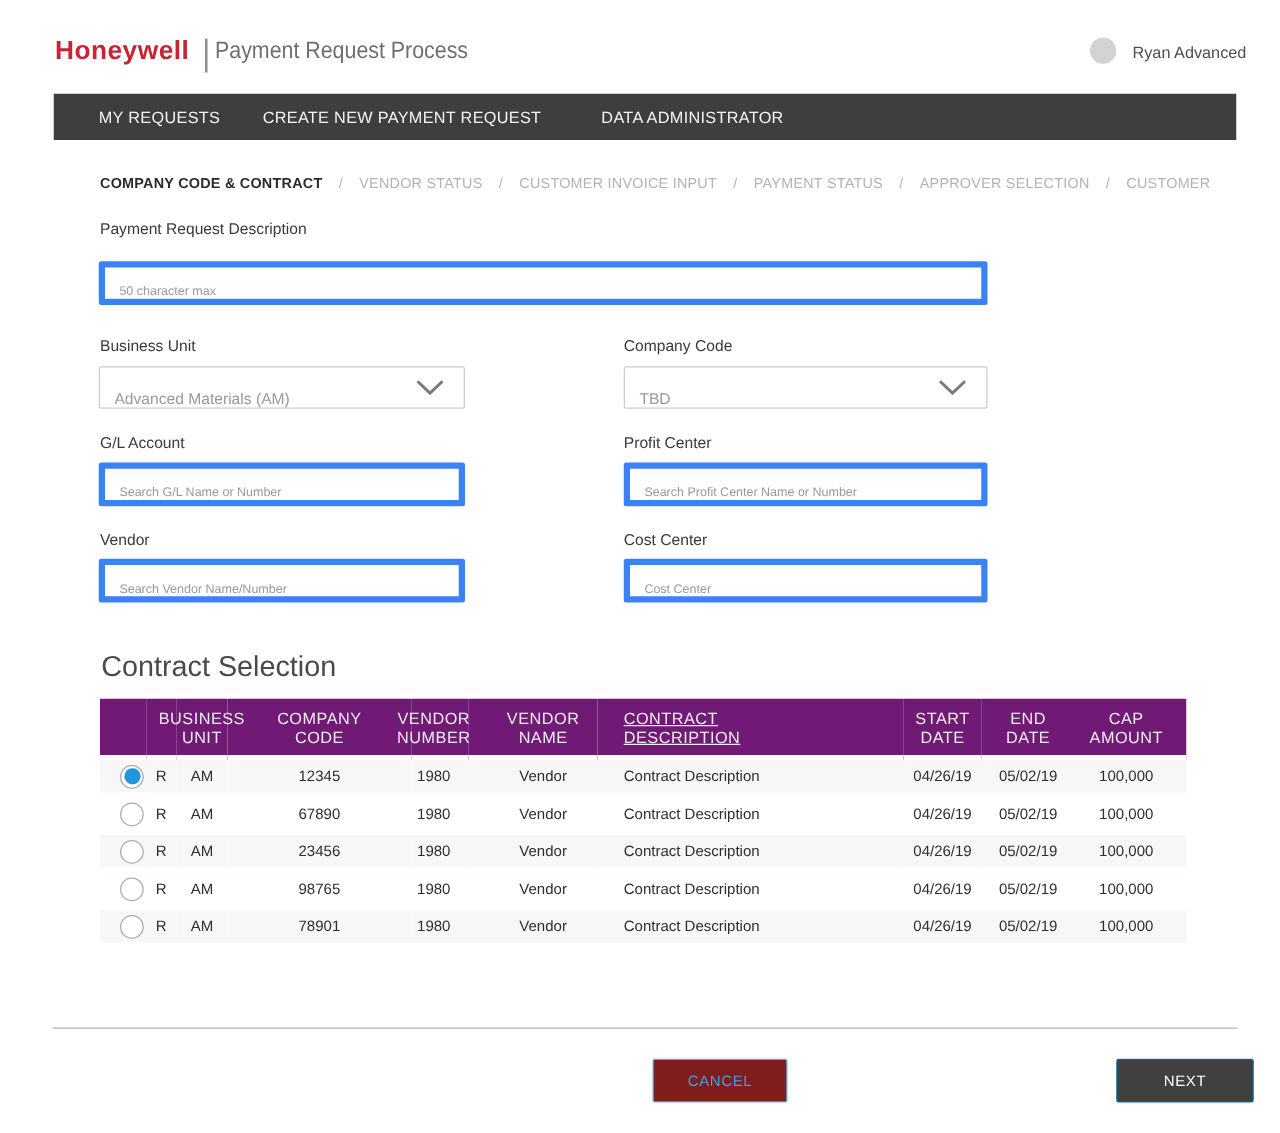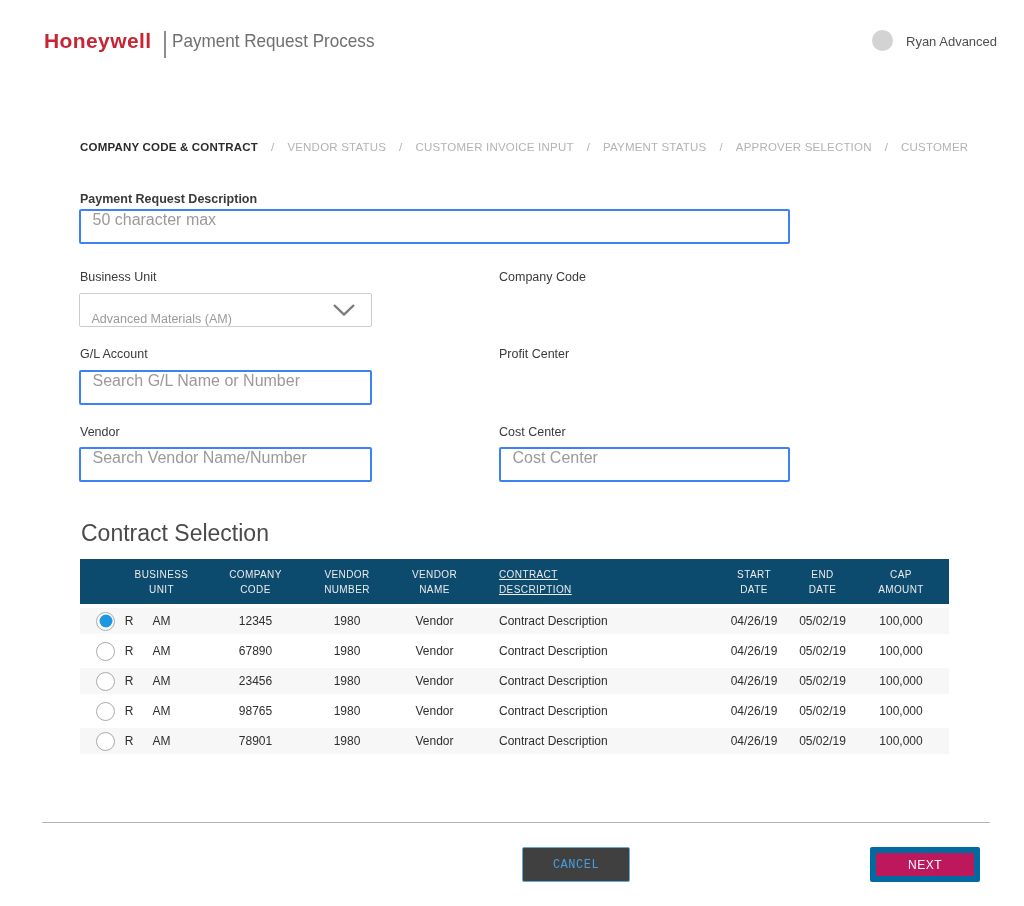--- a/index.html
+++ b/index.html
@@ -21,102 +21,116 @@
   .nav-item.n1 { margin-right:48px; }
 
   
   .stepper { position:absolute; left:80px; top:141px; font-size:11.5px; letter-spacing:0.2px; white-space:nowrap; display:flex; align-items:baseline; }
   .step { color:#b3b3b3; }
   .step.active { color:#2b2b2b; font-weight:700; }
   .step-sep { color:#b3b3b3; margin:0 13px; font-size:11.5px; }
 
   
   .field-label { position:absolute; font-size:12.5px; color:#3a3a3a; line-height:14px; }
-  .tbox { position:absolute; height:35px; border:2px solid #3b82f6; border-radius:2px; background:#fff; display:flex; align-items:flex-start; padding-left:12px; font-size:16px; color:#9a9a9a; }
+  .tbox { position:absolute; height:35px; border:5px solid #3b82f6; border-radius:2px; background:#fff; display:flex; align-items:flex-end; padding-left:12px; font-size:10px; color:#9a9a9a; }
   .tbox .ph { white-space:nowrap; }
   .selbox { position:absolute; height:34px; border:1px solid #ccc; border-radius:2px; background:#fff; display:flex; align-items:flex-end; padding-left:12px; font-size:12.5px; color:#9a9a9a; }
   .chev { position:absolute; right:16px; top:50%; transform:translateY(-50%); width:22px; height:12px; }
 
   
   .section-title { position:absolute; left:81px; top:520px; font-size:23px; color:#4a4a4a; }
 
   
   .contract-table { position:absolute; left:80px; top:559px; width:869px; border-collapse:separate; border-spacing:0; table-layout:fixed; }
   .contract-table col.c0 { width:37px; } .contract-table col.c1 { width:24px; }
   .contract-table col.c2 { width:41px; } .contract-table col.c3 { width:147px; }
   .contract-table col.c4 { width:46px; } .contract-table col.c5 { width:103px; }
   .contract-table col.c6 { width:245px; } .contract-table col.c7 { width:62px; }
   .contract-table col.c8 { width:75px; } .contract-table col.c9 { width:89px; }
-  .contract-table thead th { background:#0c4a6e; height:49px; border-bottom:4px solid #fff; color:#ececec; font-size:10px; font-weight:400; letter-spacing:0.4px; position:relative;margin-top:35px; }
+  .contract-table thead th { background:#701a75; height:49px; border-bottom:4px solid #fff; color:#ececec; font-size:13px; font-weight:400; letter-spacing:0.4px; position:relative;margin-top:35px; }
   .hlab { position:absolute; z-index:2; top:8px; left:50%; transform:translateX(-50%); line-height:15px; text-align:center; white-space:nowrap; }
   th.colvn .hlab { left:calc(50% - 5px); }
   th.colvname .hlab { left:calc(50% + 8px); }
   th.colca .hlab { left:calc(50% - 3.5px); }
   th.colcd .hlab { left:21px; transform:none; text-align:left;text-decoration:underline; }
   .contract-table tbody td { height:30px; border-bottom:4px solid #fff; font-size:12px; color:#2e2e2e; text-align:center; vertical-align:middle; white-space:nowrap; }
   .contract-table tbody tr:nth-child(odd) td { background:#f7f7f7; }
   .contract-table .colvn { padding-right:10px; }
   .contract-table .colvname { padding-left:16px; }
   .contract-table .colcd { text-align:left; padding-left:21px; }
   .contract-table .colca { padding-right:7px; }
   .contract-table .colradio { text-align:left; padding-left:16px; }
   .radio { display:inline-block; width:19px; height:19px; border:1px solid #ababab; border-radius:50%; background:#fff; position:relative; vertical-align:middle; cursor:pointer; }
   .radio.selected::after { content:""; position:absolute; left:50%; top:50%; transform:translate(-50%,-50%); width:13px; height:13px; border-radius:50%; background:#1f97e0; }
 
   
   .footer-divider { position:absolute; left:42px; top:822px; width:948px; height:1px; background:#b3b3b3; }
   .btn { position:absolute; top:847px; height:35px; font-size:12px; letter-spacing:0.5px; display:flex; align-items:center; justify-content:center; border-radius:2px; cursor:pointer; font-family:inherit; }
-  .btn-cancel { left:522px; width:108px; background:#404040; border:1px solid #63aade; color:#459fdc;font-family:Liberation Mono, monospace; }
-  .btn-next { left:870px; width:110px; background:#be185d; border:6px solid #0369a1; color:#fff; }
+  .btn-cancel { left:522px; width:108px; background:#7f1d1d; border:1px solid #63aade; color:#459fdc; }
+  .btn-next { left:893px; width:110px; background:#404040; border:1px solid #0369a1; color:#fff; }
 </style>
 </head>
 <body>
 
 <div class="page">
 
   <div class="brand-logo">Honeywell</div>
   <div class="brand-sep"></div>
   <div class="app-title">Payment Request Process</div>
   <div class="avatar"></div>
   <div class="user-name">Ryan Advanced</div>
 
+  <div class="navbar">
+    <div class="nav-item n0">MY REQUESTS</div>
+    <div class="nav-item n1">CREATE NEW PAYMENT REQUEST</div>
+    <div class="nav-item n2">DATA ADMINISTRATOR</div>
+  </div>
 
   <div class="stepper">
     <span class="step active">COMPANY CODE &amp; CONTRACT</span>
     <span class="step-sep">/</span>
     <span class="step">VENDOR STATUS</span>
     <span class="step-sep">/</span>
     <span class="step">CUSTOMER INVOICE INPUT</span>
     <span class="step-sep">/</span>
     <span class="step">PAYMENT STATUS</span>
     <span class="step-sep">/</span>
     <span class="step">APPROVER SELECTION</span>
     <span class="step-sep">/</span>
     <span class="step">CUSTOMER</span>
   </div>
 
-  <div class="field-label" style="left:80px; top:192px;font-weight:bold;">Payment Request Description</div>
+  <div class="field-label" style="left:80px; top:176px;">Payment Request Description</div>
   <div class="tbox" style="left:78.5px; top:209px; width:711.5px;">
       <span class="ph">50 character max</span>
     </div>
 
   <div class="field-label" style="left:80px; top:270px;">Business Unit</div>
   <div class="selbox" style="left:78.5px; top:293px; width:293px;">
     <span class="ph">Advanced Materials (AM)</span>
     <svg class="chev" viewBox="0 0 22 12">
         <polyline points="1,1 11,10.5 21,1" fill="none" stroke="#7a7a7a" stroke-width="2.4"></polyline>
       </svg>
   </div>
   <div class="field-label" style="left:499px; top:270px;">Company Code</div>
+  <div class="selbox" style="left:498.5px; top:293px; width:291.5px;">
+    <span class="ph">TBD</span>
+    <svg class="chev" viewBox="0 0 22 12">
+        <polyline points="1,1 11,10.5 21,1" fill="none" stroke="#7a7a7a" stroke-width="2.4"></polyline>
+      </svg>
+  </div>
 
   <div class="field-label" style="left:80px; top:347px;">G/L Account</div>
   <div class="tbox" style="left:78.5px; top:370px; width:293px;">
       <span class="ph">Search G/L Name or Number</span>
     </div>
   <div class="field-label" style="left:499px; top:347px;">Profit Center</div>
+  <div class="tbox" style="left:498.5px; top:370px; width:291.5px;">
+      <span class="ph">Search Profit Center Name or Number</span>
+    </div>
 
   <div class="field-label" style="left:80px; top:425px;">Vendor</div>
   <div class="tbox" style="left:78.5px; top:447px; width:293px;">
       <span class="ph">Search Vendor Name/Number</span>
     </div>
   <div class="field-label" style="left:499px; top:425px;">Cost Center</div>
   <div class="tbox" style="left:498.5px; top:447px; width:291.5px;">
       <span class="ph">Cost Center</span>
     </div>
 

